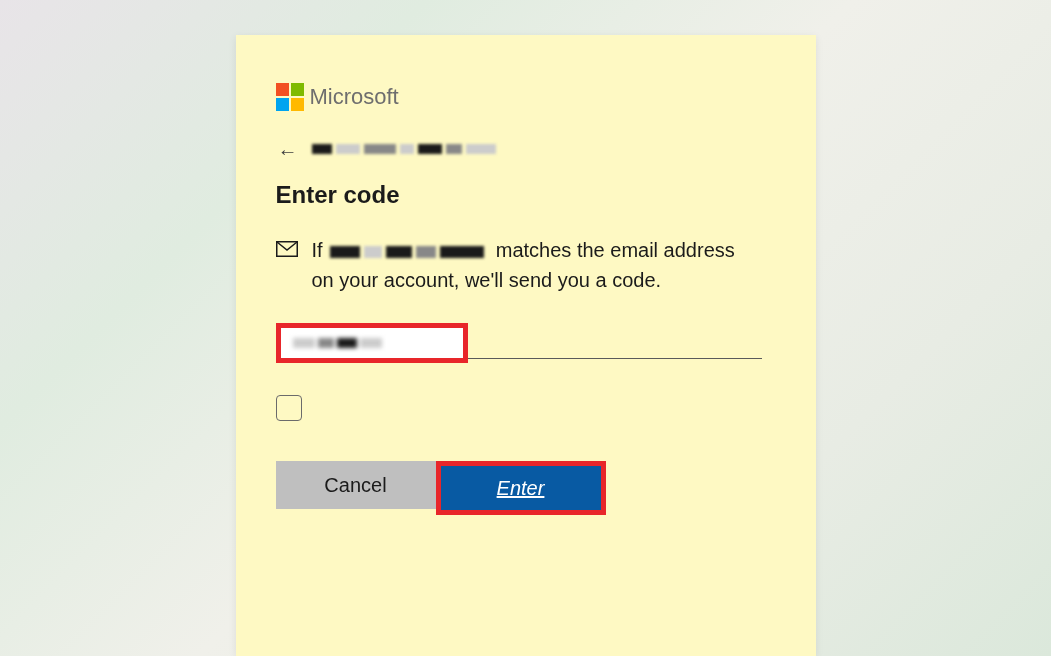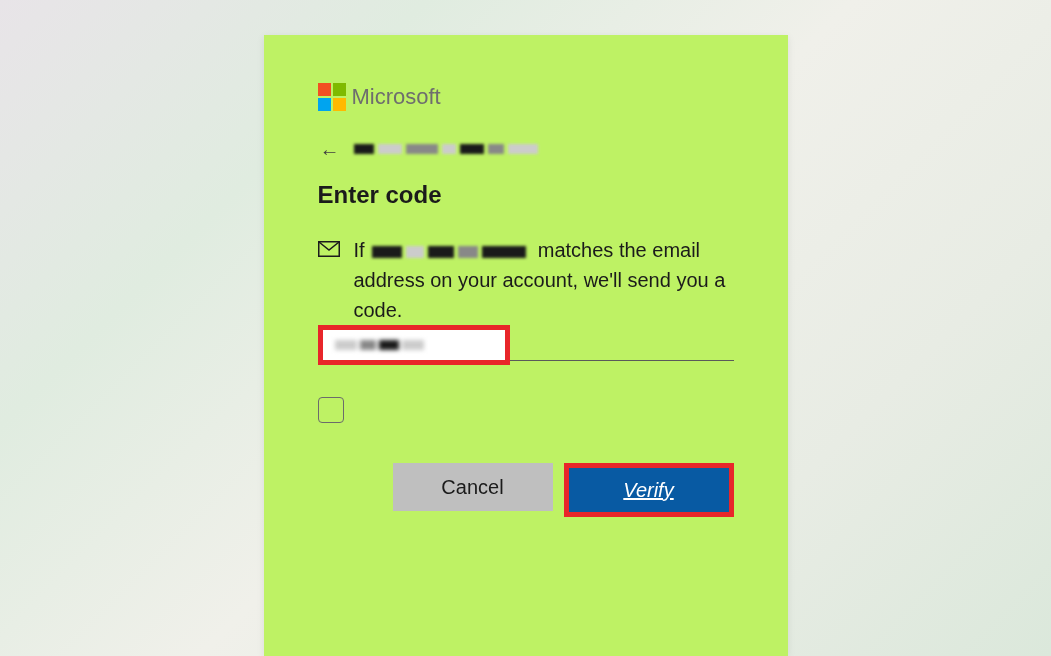--- a/index.html
+++ b/index.html
@@ -13,23 +13,23 @@
       height: 656px;
       font-family: 'Segoe UI', Tahoma, sans-serif;
       background: linear-gradient(135deg, #e8e4e8 0%, #e0ece0 25%, #f0f0ea 50%, #e8ece4 75%, #dbe8db 100%);
       display: flex;
       justify-content: center;
       padding-top: 35px;
       overflow: hidden;
     }
     
     .card {
-      width: 524px;
-      background: #bef264;
-      padding: 48px 54px 38px 54px;
+      width: 580px;
+      background: #fef9c3;
+      padding: 48px 54px 38px 40px;
       box-shadow: 0 2px 8px rgba(0,0,0,0.08);
     }
     
     .logo-row {
       display: flex;
       align-items: center;
       gap: 6px;
       margin-bottom: 28px;
     }
     
@@ -85,20 +85,21 @@
       font-weight: 700;
       color: #1b1b1b;
       margin-bottom: 26px;
       font-family: Helvetica, Arial, sans-serif;
     }
     
     .msg-row {
       display: flex;
       align-items: flex-start;
       gap: 14px;
+      margin-bottom: 28px;
     }
     
     .envelope-icon {
       flex-shrink: 0;
       margin-top: 6px;
     }
     
     .msg-text {
       font-size: 20px;
       color: #1b1b1b;
@@ -154,22 +155,22 @@
       flex-shrink: 0;
     }
     
     .checkbox-label {
       font-size: 20px;
       color: #1b1b1b;
     }
     
     .button-row {
       display: flex;
-      justify-content: flex-end;
-      gap: 11px;
+      justify-content: flex-start;
+      gap: 0;
     }
     
     .btn {
       width: 160px;
       height: 48px;
       font-size: 20px;
       display: flex;
       align-items: center;
       justify-content: center;
       cursor: pointer;
@@ -256,17 +257,17 @@
   </div>
   <div class="underline"></div>
 
   <div class="checkbox-row">
     <div class="checkbox"></div>
   </div>
 
   <div class="button-row">
     <button class="btn btn-cancel">Cancel</button>
     <span class="btn-verify-wrap">
-      <button class="btn btn-verify">Verify</button>
+      <button class="btn btn-verify">Enter</button>
     </span>
   </div>
 
 </div>
 
 </body></html>

